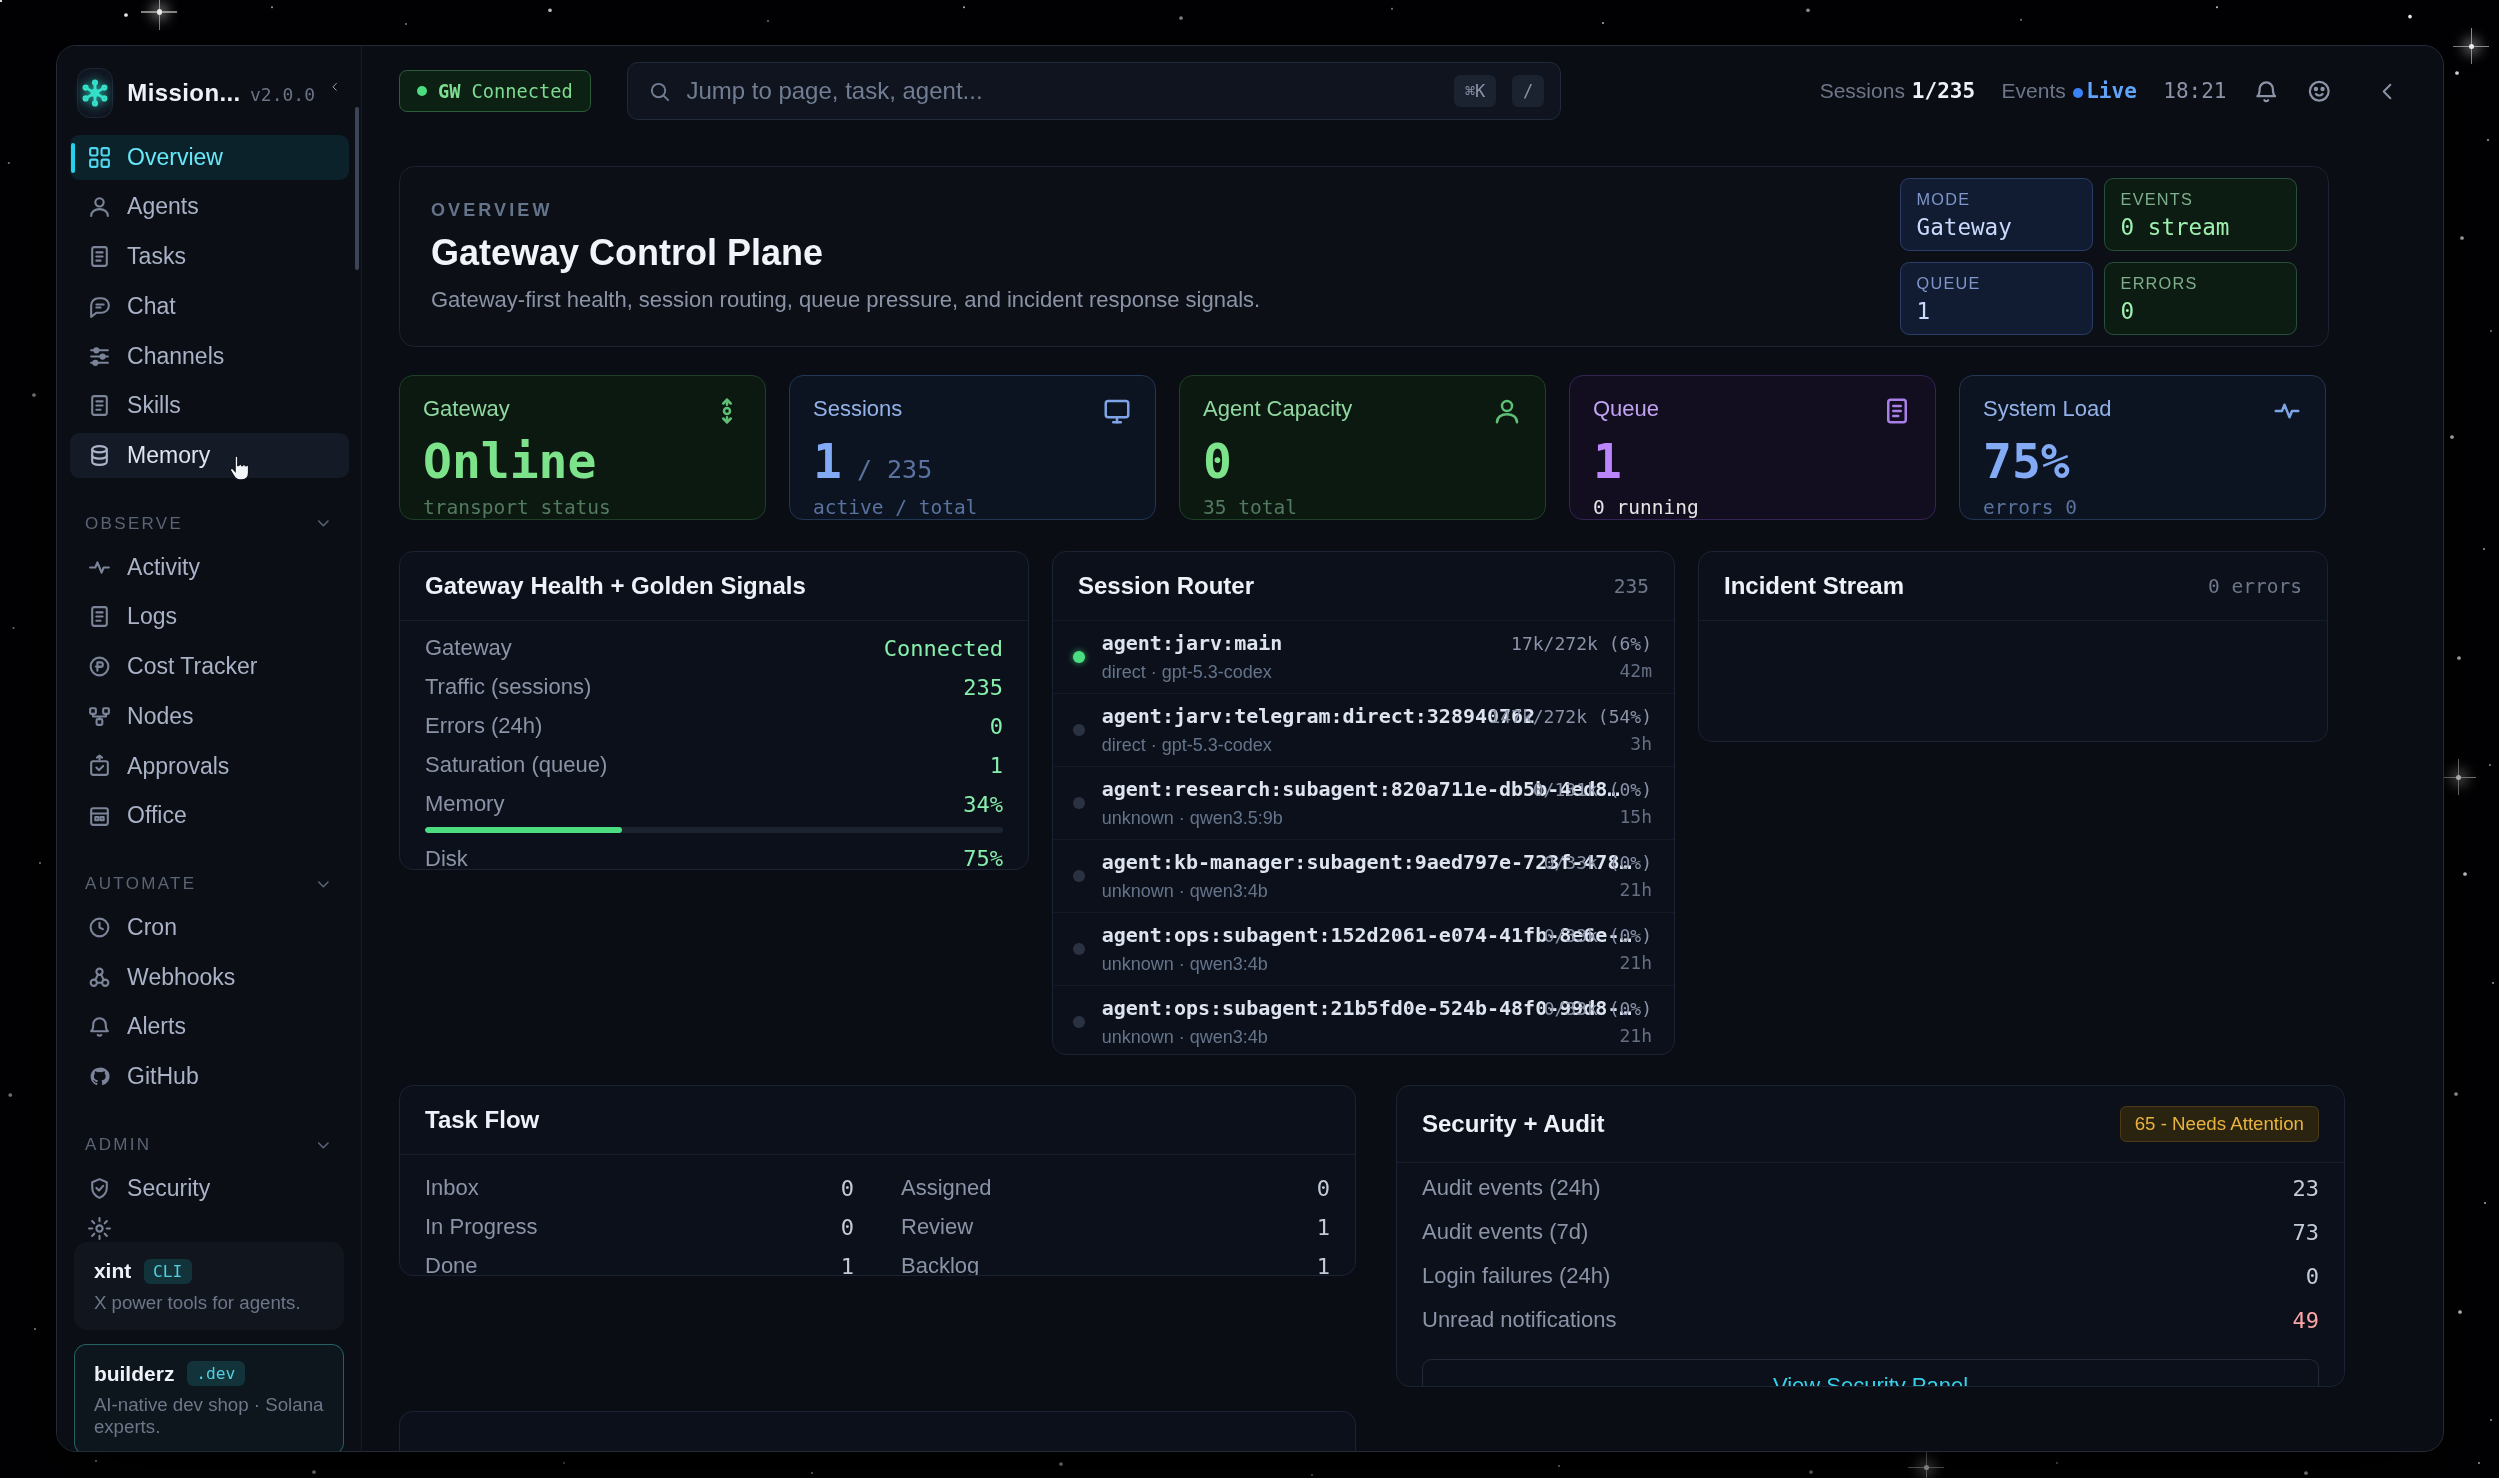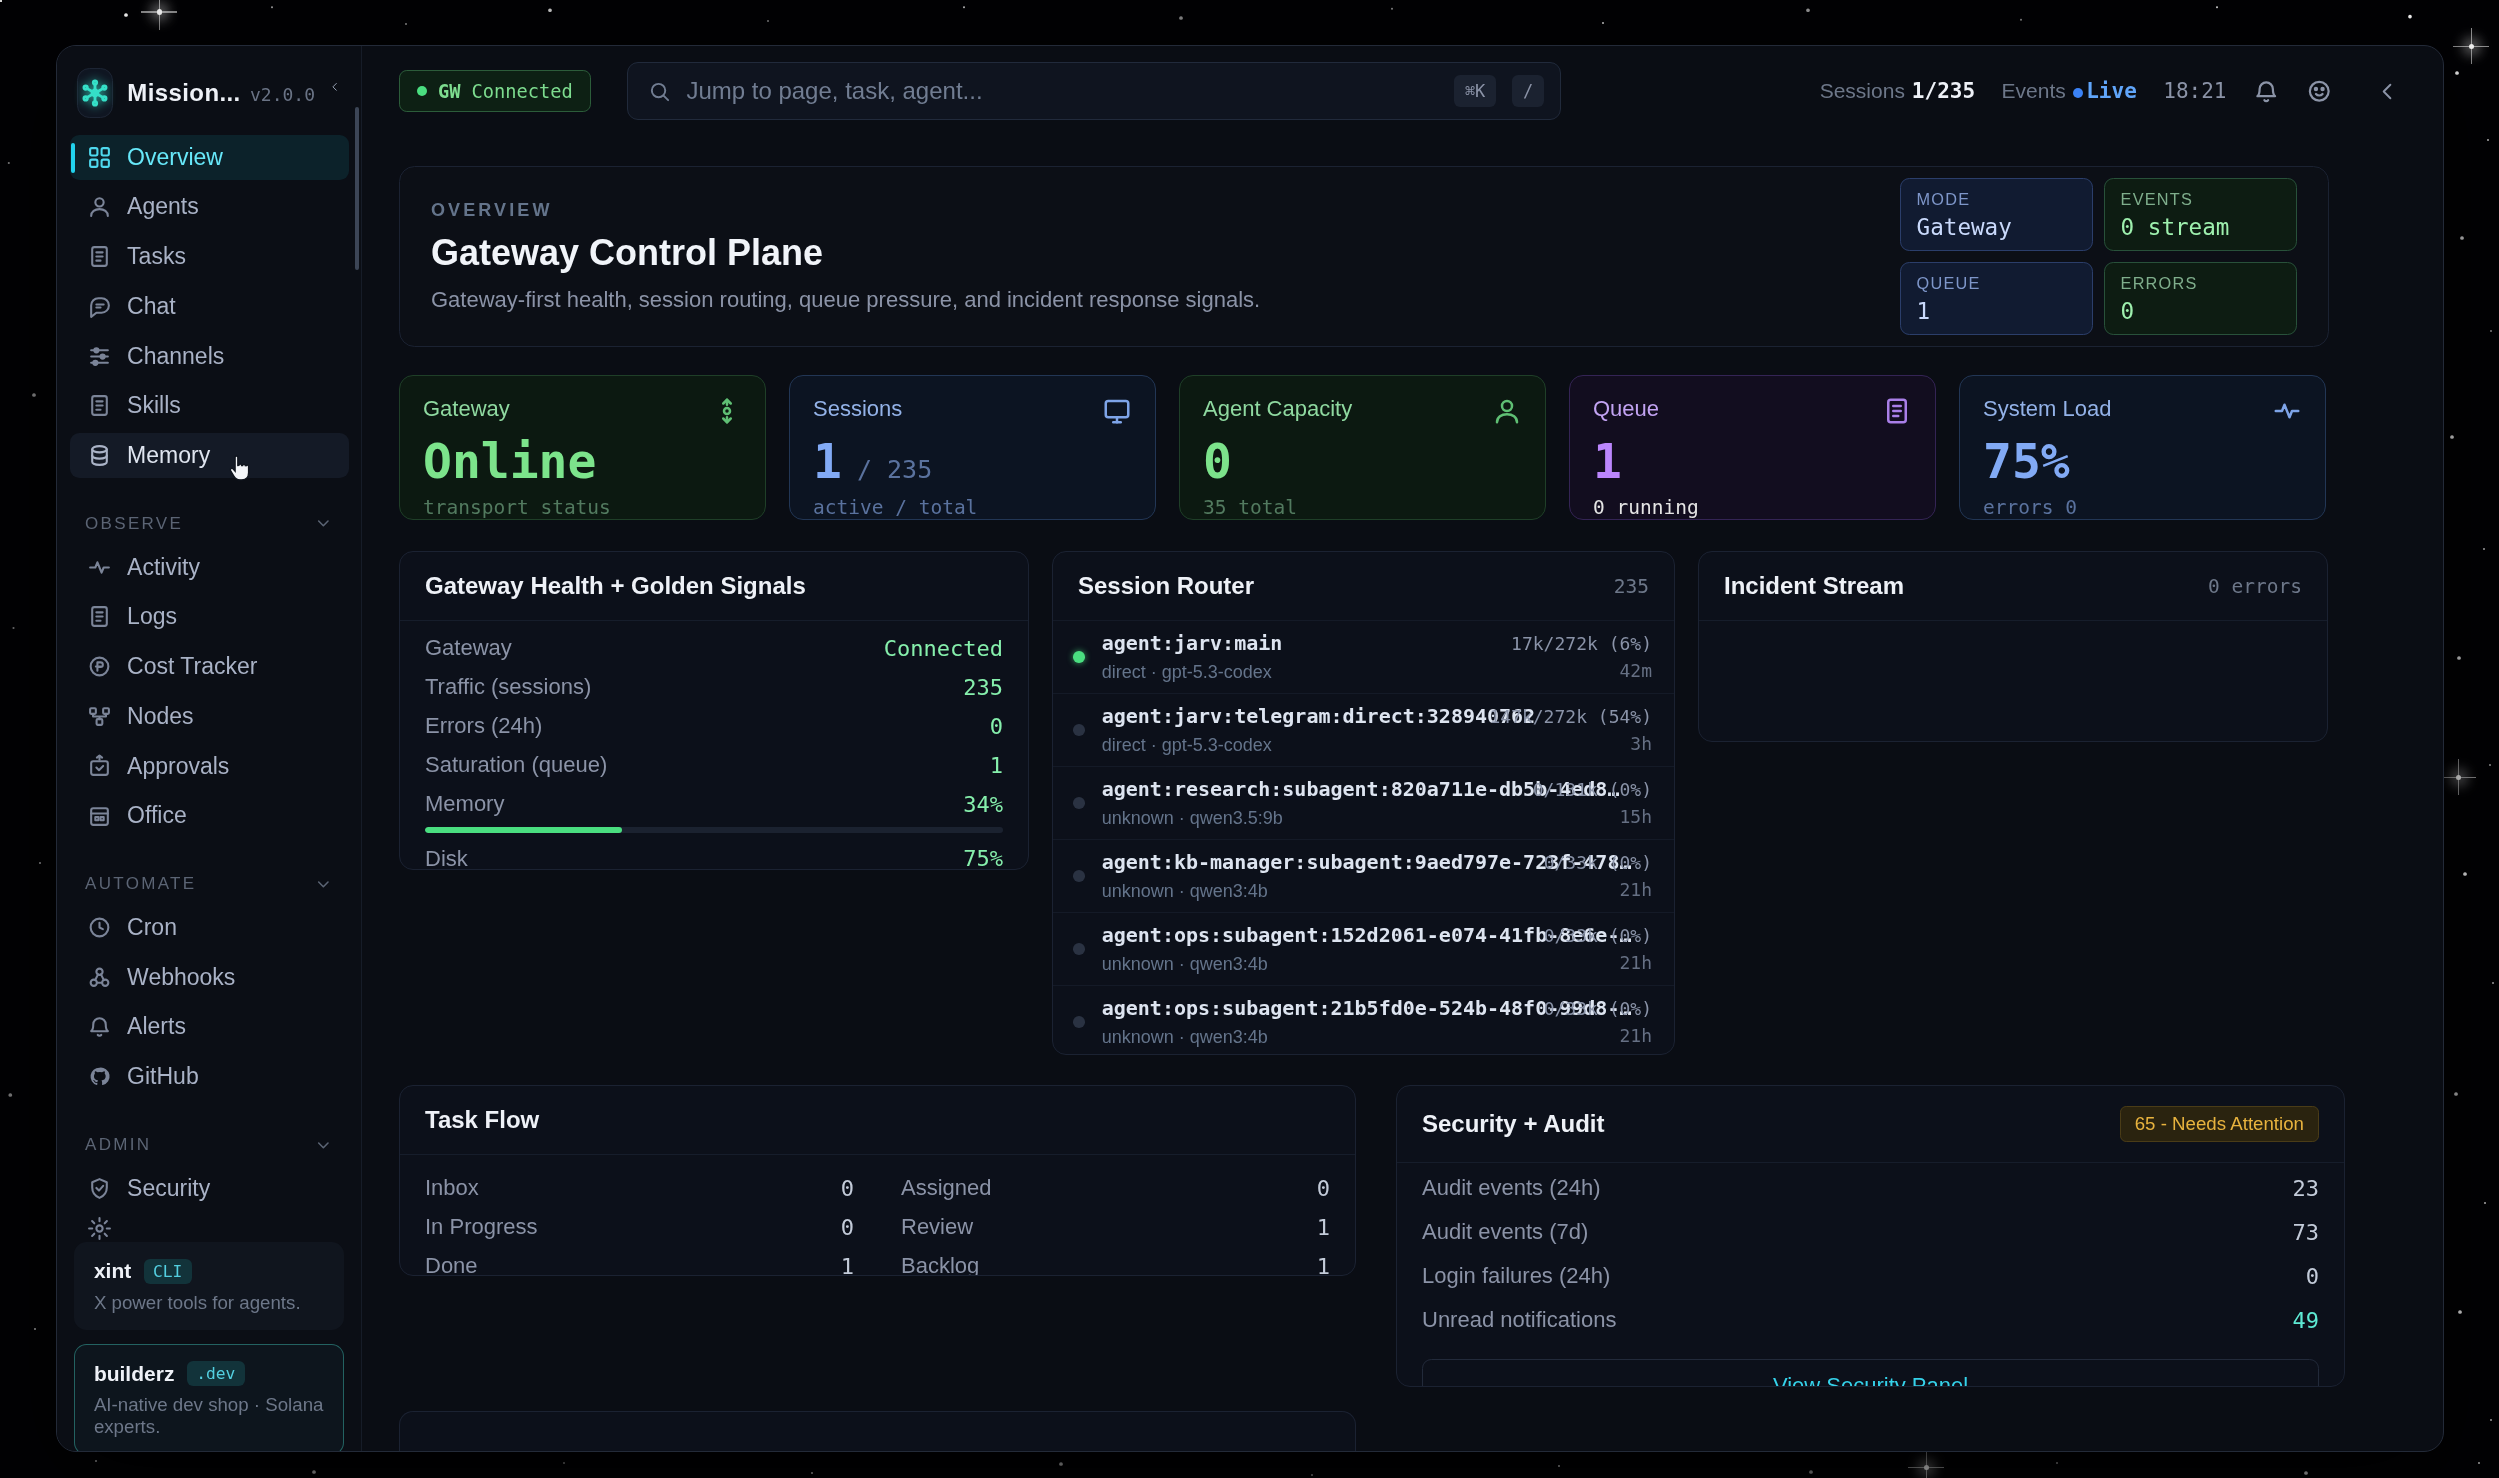--- a/index.html
+++ b/index.html
@@ -180,21 +180,21 @@
   .tf-row { display:flex; justify-content:space-between; align-items:center; height:39px; }
   .tf-lab { font-size:22px; color:#8b93a7; }
   .tf-val { font-family:"DejaVu Sans Mono", monospace; font-size:22px; color:#c3cbd9; }
   .security { height:302px; }
   .sec-badge { background:#2a230f; border:0.8px solid #4a3c17; color:#e8b33e; font-size:18.7px;
     border-radius:6.2px; padding:6.2px 14px; }
   .se-rows { padding:3.1px 25px 0 25px; }
   .se-row { display:flex; justify-content:space-between; align-items:center; height:44px; }
   .se-lab { font-size:22px; color:#8b93a7; }
   .se-val { font-family:"DejaVu Sans Mono", monospace; font-size:22px; color:#c3cbd9; }
-  .se-val.red { color:#5eead4; }
+  .se-val.red { color:#fca5a5; }
   .se-btn { margin:17px 25px 0 25px; height:54px; border:0.8px solid #222a3a; border-radius:9.3px;
     background:transparent; width:calc(100% - 50px); color:#35d2ea; font-size:22px;
     font-family:"Liberation Sans", sans-serif; }
   .partial-card { width:957px; height:47px; margin-top:135px; background:#0c101a;
     border:0.8px solid #1b2232; border-bottom:none; border-radius:14px 14px 0 0; }
 
   svg.stroke { fill:none; stroke:currentColor; stroke-width:2; stroke-linecap:round; stroke-linejoin:round; }
 </style>
 </head>
 <body>

